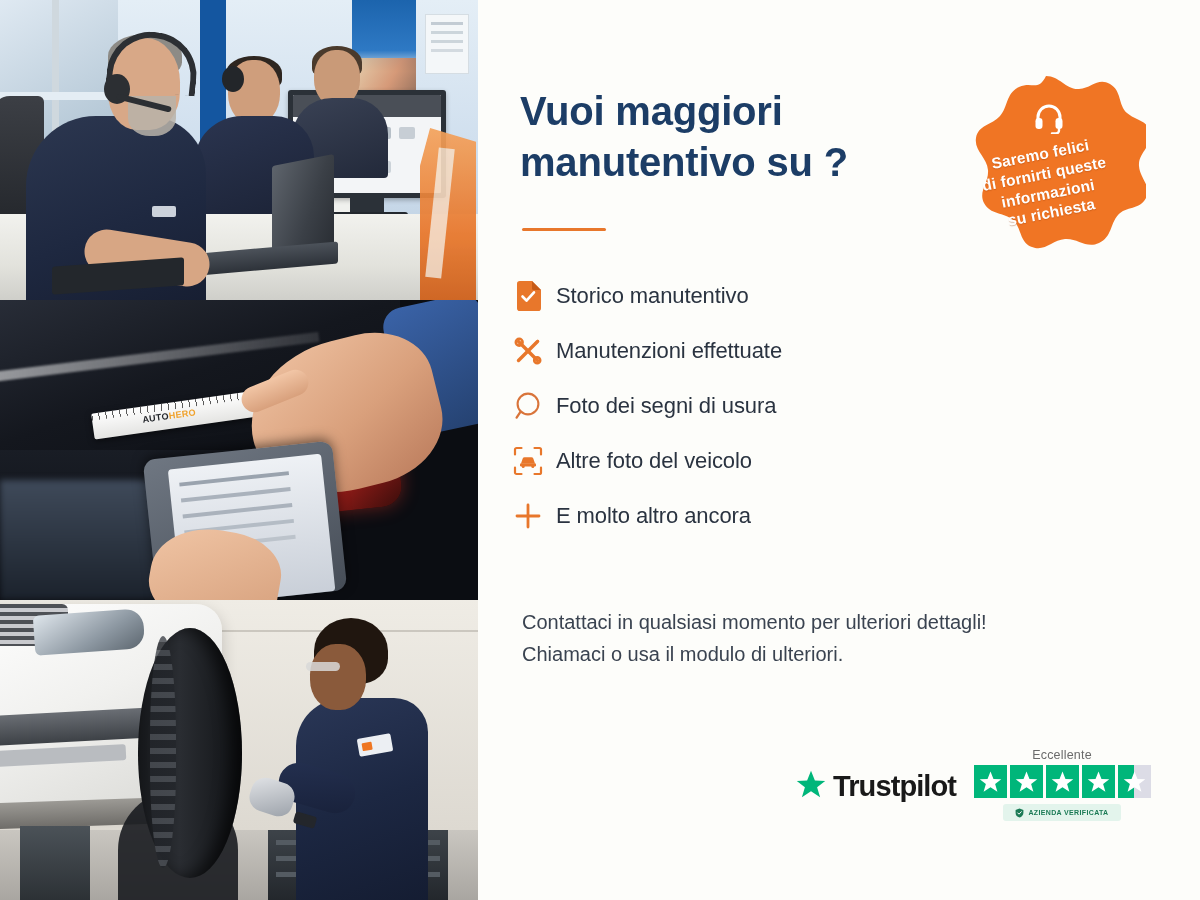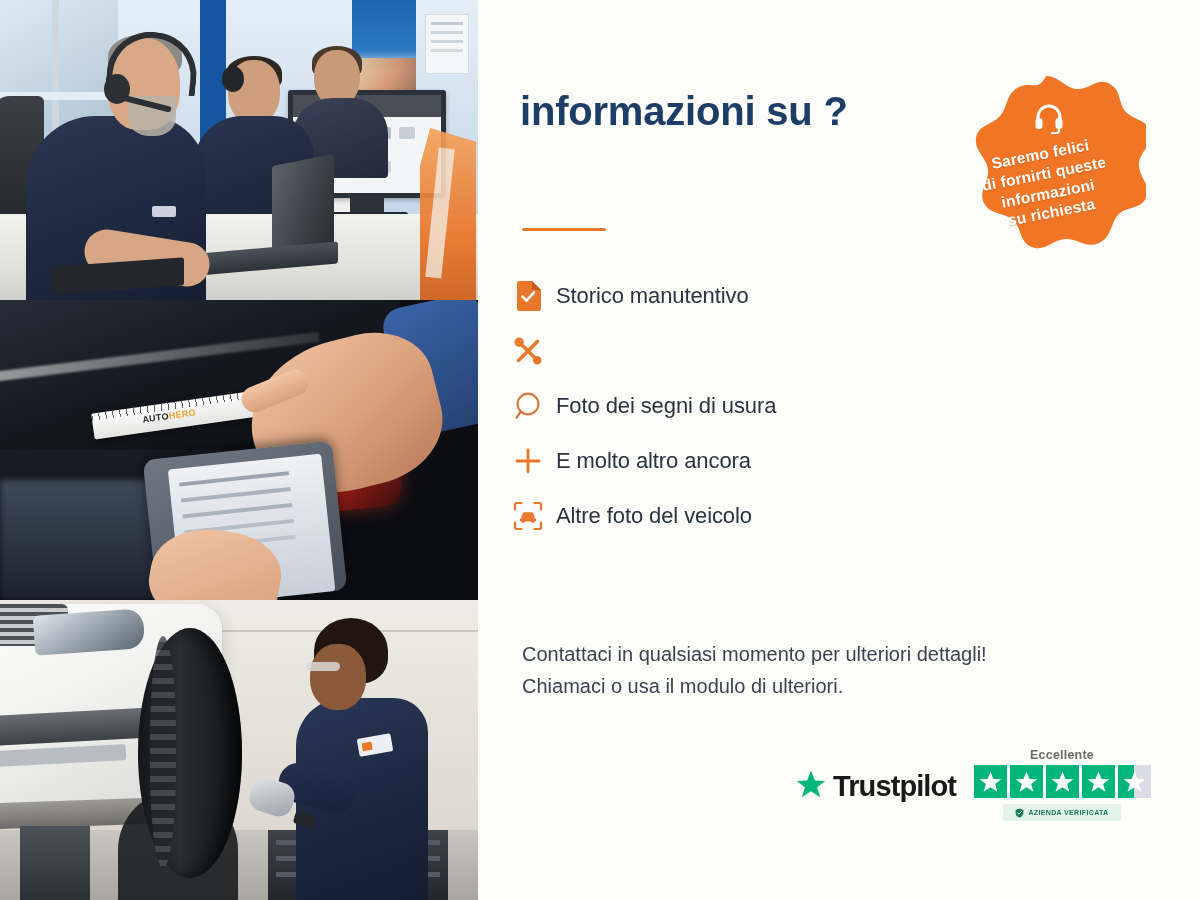--- a/index.html
+++ b/index.html
@@ -512,21 +512,21 @@
     top: 588px;
     color: #1c3d66;
     font-size: 26px;
     font-weight: 700;
     letter-spacing: -0.2px;
     white-space: nowrap;
   }
   .phone-sub {
     position: absolute;
     left: 44px;
-    top: 638px;
+    top: 606px;
     width: 640px;
     color: #3a4350;
     font-size: 20px;
     line-height: 1.62;
     font-weight: 400;
   }
 
   
   .trust {
     position: absolute;
@@ -552,21 +552,21 @@
   .tp-right {
     position: absolute;
     left: 172px;
     top: 0;
     width: 188px;
   }
   .tp-ecc {
     text-align: center;
     color: #6a6a6a;
     font-size: 12.5px;
-    font-weight: 700;
+    font-weight: 400;
     letter-spacing: .2px;
     margin-bottom: 3px;
   }
   .tp-stars {
     display: flex;
     gap: 3px;
     justify-content: center;
   }
   .tp-star {
     width: 33px;
@@ -702,21 +702,22 @@
         <div class="m-watch"></div>
         <div class="m-glove"></div>
       </div>
     </div>
 
   </div>
 
   <div class="content">
 
     <div class="headline">
-      <div>informazioni su ?</div>
+      <div>Vuoi maggiori</div>
+      <div>manutentivo su ?</div>
     </div>
 
     <div class="rule"></div>
 
     <div class="badge">
       <svg width="200" height="212" viewBox="0 0 200 212" aria-hidden="true">
         <path d="M100 4
                  C114 4 120 18 133 17 C146 16 152 5 164 12 C176 19 172 33 181 41
                  C190 49 203 48 204 62 C205 76 192 81 193 94 C194 107 206 114 200 126
                  C194 138 180 134 172 143 C164 152 166 165 153 171 C140 177 132 166 119 167
@@ -759,60 +760,61 @@
           <svg width="30" height="30" viewBox="0 0 30 30" aria-hidden="true">
             <g stroke="#E8772B" stroke-width="3.4" stroke-linecap="round">
               <line x1="5.5" y1="5.5" x2="24.5" y2="24.5"></line>
               <line x1="24.5" y1="5.5" x2="5.5" y2="24.5"></line>
             </g>
             <path d="M24.8 3.6 l-3.4 3.4 l1.6 1.6 l3.4 -3.4 a3.6 3.6 0 0 0 -1.6 -1.6 Z" fill="#E8772B"></path>
             <circle cx="6.2" cy="6.2" r="3.4" fill="none" stroke="#E8772B" stroke-width="2.6"></circle>
             <circle cx="24.2" cy="24.2" r="3" fill="none" stroke="#E8772B" stroke-width="2.6"></circle>
           </svg>
         </span>
+        <span class="lbl">Manutenzioni effettuate</span>
       </div>
 
       <div class="feature">
         <span class="ic">
           <svg width="28" height="30" viewBox="0 0 28 30" aria-hidden="true">
             <circle cx="14" cy="13" r="10.4" fill="none" stroke="#D9743A" stroke-width="2.1"></circle>
             <line x1="6.6" y1="20.6" x2="2.6" y2="26.6" stroke="#D9743A" stroke-width="2.3" stroke-linecap="round"></line>
           </svg>
         </span>
         <span class="lbl">Foto dei segni di usura</span>
-      </div>
-
-      <div class="feature">
-        <span class="ic">
-          <svg width="30" height="30" viewBox="0 0 30 30" aria-hidden="true">
-            <g stroke="#E8772B" stroke-width="2.8" stroke-linecap="round">
-              <line x1="15" y1="4" x2="15" y2="26"></line>
-              <line x1="4" y1="15" x2="26" y2="15"></line>
-            </g>
-          </svg>
-        </span>
-        <span class="lbl">E molto altro ancora</span>
       </div>
 
       <div class="feature">
         <span class="ic">
           <svg width="30" height="30" viewBox="0 0 30 30" aria-hidden="true">
             <g fill="none" stroke="#E8772B" stroke-width="2.2" stroke-linecap="round">
               <path d="M2 8.5 V3.6 A1.6 1.6 0 0 1 3.6 2 H8.5"></path>
               <path d="M21.5 2 H26.4 A1.6 1.6 0 0 1 28 3.6 V8.5"></path>
               <path d="M28 21.5 V26.4 A1.6 1.6 0 0 1 26.4 28 H21.5"></path>
               <path d="M8.5 28 H3.6 A1.6 1.6 0 0 1 2 26.4 V21.5"></path>
             </g>
             <path d="M8 17.6 L9.7 12.6 A2 2 0 0 1 11.6 11.2 H18.4 A2 2 0 0 1 20.3 12.6 L22 17.6 Z" fill="#E8772B"></path>
             <rect x="7" y="17.2" width="16" height="3.4" rx="1.3" fill="#E8772B"></rect>
             <circle cx="10.2" cy="20.4" r="1.5" fill="#E8772B"></circle>
             <circle cx="19.8" cy="20.4" r="1.5" fill="#E8772B"></circle>
           </svg>
         </span>
         <span class="lbl">Altre foto del veicolo</span>
+      </div>
+
+      <div class="feature">
+        <span class="ic">
+          <svg width="30" height="30" viewBox="0 0 30 30" aria-hidden="true">
+            <g stroke="#E8772B" stroke-width="2.8" stroke-linecap="round">
+              <line x1="15" y1="4" x2="15" y2="26"></line>
+              <line x1="4" y1="15" x2="26" y2="15"></line>
+            </g>
+          </svg>
+        </span>
+        <span class="lbl">E molto altro ancora</span>
       </div>
 
     </div>
 
     <div class="phone-sub">
       <div>Contattaci in qualsiasi momento per ulteriori dettagli!</div>
       <div>Chiamaci o usa il modulo di ulteriori.</div>
     </div>
 
     <div class="trust">

